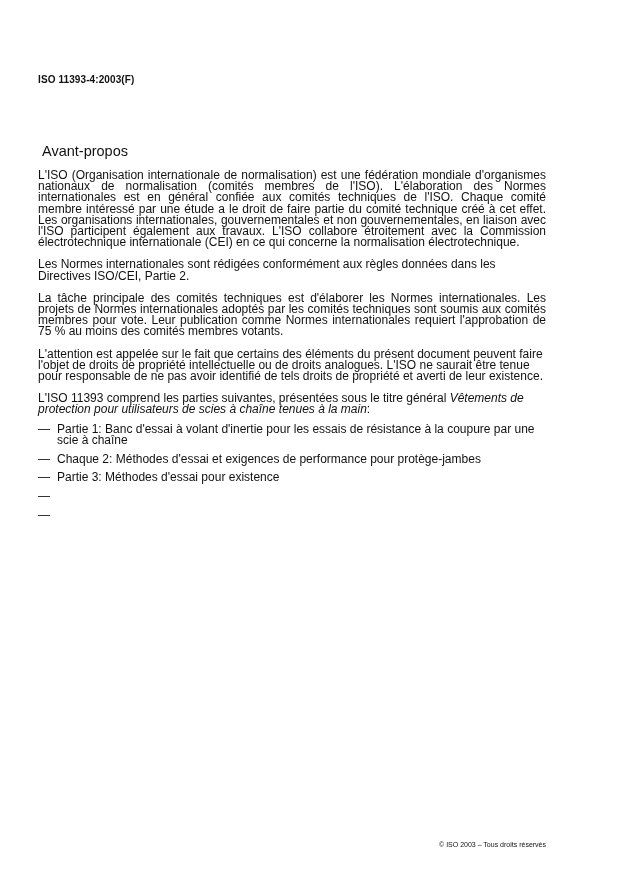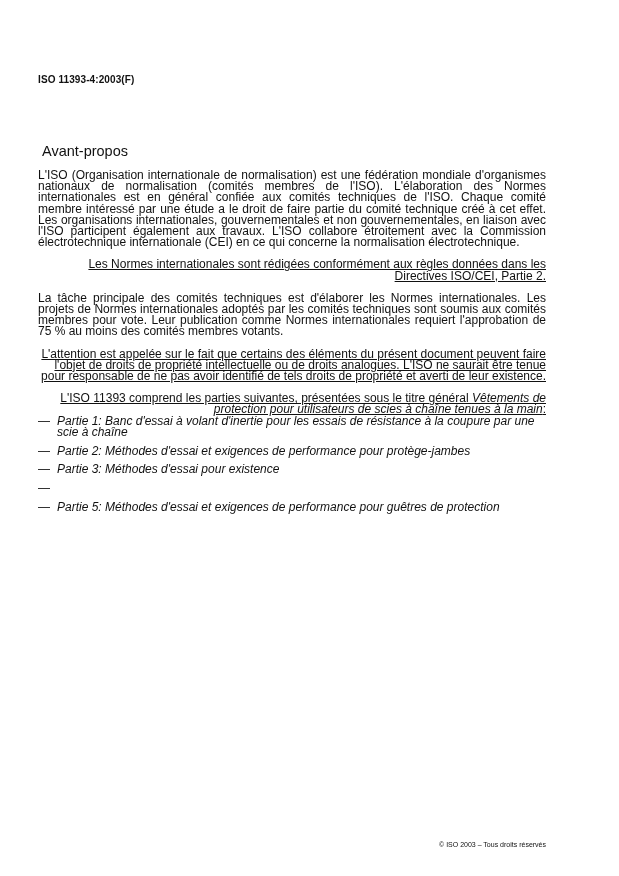--- a/index.html
+++ b/index.html
@@ -13,63 +13,62 @@
   }
   .title {
     position: absolute; left: 38px; top: 139px;
     font-size: 14.5px; font-weight: normal; margin: 4px;
   }
   .body-text {
     position: absolute; left: 38px; top: 170px; width: 508px;
     font-size: 12px; line-height: 11.2px;
   }
   .body-text p { margin: 0 0 11px 0; text-align: justify; }
-  .body-text p.left { text-align: right; text-decoration: underline; }
+  .body-text p.left { text-align: left; }
   .parts { list-style: none; margin: 0 0 7px 0; padding: 0; }
   .parts li { margin: 0 0 7.6px 0; display: flex; }
   .parts .dash { width: 19px; flex: 0 0 19px; }
-  .parts .txt { font-style: italic; }
+  .parts .txt { }
   i { font-style: italic; }
   .footer-page {
     position: absolute; left: 38px; top: 885px; font-size: 11px;
   }
   .footer-copy {
     position: absolute; right: 73px; top: 841px; font-size: 7px;
   }
 </style>
 </head>
 <body>
 
 <div class="page-header">ISO 11393-4:2003(F)</div>
 
 <h1 class="title">Avant-propos</h1>
 
 <div class="body-text">
   <p>L'ISO (Organisation internationale de normalisation) est une fédération mondiale d'organismes nationaux de normalisation (comités membres de l'ISO). L'élaboration des Normes internationales est en général confiée aux comités techniques de l'ISO. Chaque comité membre intéressé par une étude a le droit de faire partie du comité technique créé à cet effet. Les organisations internationales, gouvernementales et non gouvernementales, en liaison avec l'ISO participent également aux travaux. L'ISO collabore étroitement avec la Commission électrotechnique internationale (CEI) en ce qui concerne la normalisation électrotechnique.</p>
   <p class="left">Les Normes internationales sont rédigées conformément aux règles données dans les Directives ISO/CEI, Partie 2.</p>
   <p>La tâche principale des comités techniques est d'élaborer les Normes internationales. Les projets de Normes internationales adoptés par les comités techniques sont soumis aux comités membres pour vote. Leur publication comme Normes internationales requiert l'approbation de 75 % au moins des comités membres votants.</p>
   <p class="left">L'attention est appelée sur le fait que certains des éléments du présent document peuvent faire l'objet de droits de propriété intellectuelle ou de droits analogues. L'ISO ne saurait être tenue pour responsable de ne pas avoir identifié de tels droits de propriété et averti de leur existence.</p>
-  <p class="left" style="margin-bottom:0"><span>L'ISO 11393 comprend les parties suivantes, présentées sous le titre général </span><i>Vêtements de protection pour utilisateurs de scies à chaîne tenues à la main</i><span>:</span></p>
+  <p class="left" style="margin-bottom:8px"><span>L'ISO 11393 comprend les parties suivantes, présentées sous le titre général </span><i>Vêtements de protection pour utilisateurs de scies à chaîne tenues à la main</i><span>:</span></p>
   <ul class="parts">
     <li>
         <span class="dash">—</span>
         <span class="txt">Partie 1: Banc d'essai à volant d'inertie pour les essais de résistance à la coupure par une scie à chaîne</span>
       </li>
     <li>
         <span class="dash">—</span>
-        <span class="txt">Partie 2: Méthodes d'essai et exigences de performance pour protège-jambes</span>
+        <span class="txt">Chaque 2: Méthodes d'essai et exigences de performance pour protège-jambes</span>
       </li>
     <li>
         <span class="dash">—</span>
         <span class="txt">Partie 3: Méthodes d'essai pour existence</span>
       </li>
     <li>
         <span class="dash">—</span>
       </li>
     <li>
         <span class="dash">—</span>
-        <span class="txt">Partie 5: Méthodes d'essai et exigences de performance pour guêtres de protection</span>
       </li>
   </ul>
 </div>
 
 <div class="footer-page">iv</div>
 <div class="footer-copy">© ISO 2003 – Tous droits réservés</div>
 
 </body></html>

